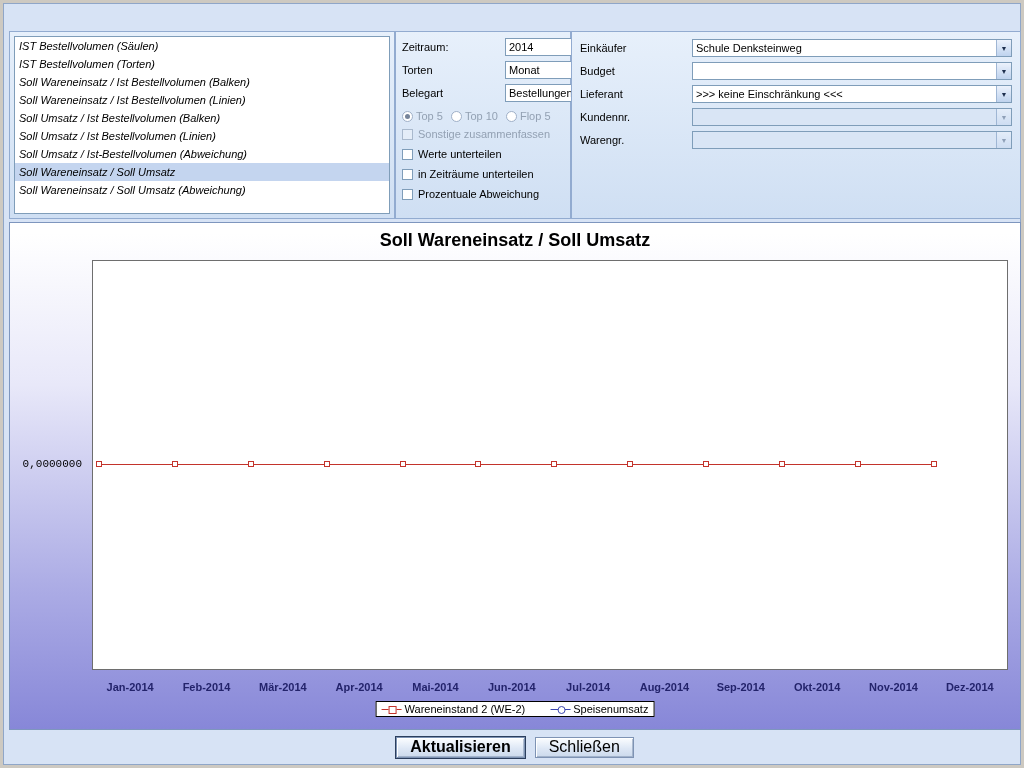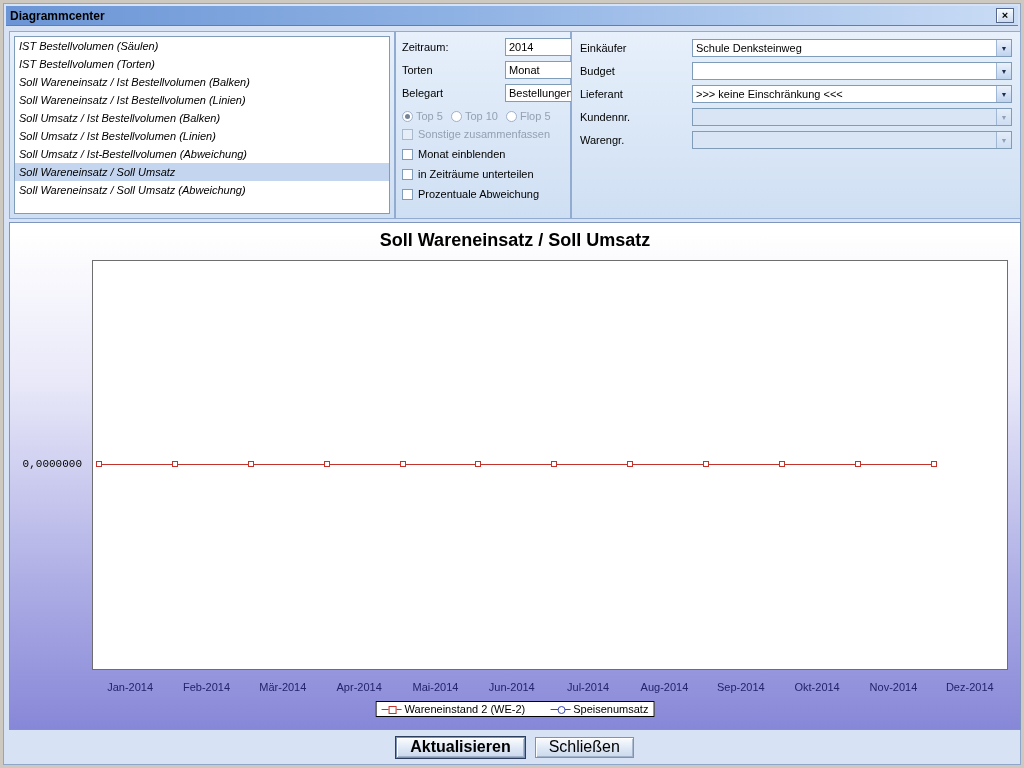--- a/index.html
+++ b/index.html
@@ -128,21 +128,21 @@
     border-top:1px solid #C3332B; height:0;
   }
   .markers{ display:flex; justify-content:space-between; margin-top:-4px; }
   .marker{
     width:6px; height:6px; border:1px solid #C3332B; background:#fff; flex:none;
   }
   .xlabels{
     position:absolute; left:82px; top:458px; width:916px;
     display:flex;
   }
-  .xlabel{ flex:1; text-align:center; color:#23236B; }
+  .xlabel{ flex:1; text-align:center; color:#23236B;font-weight:bold; }
   .legend{
     position:absolute; left:50%; transform:translateX(-50%); bottom:12px;
     background:#fff; border:1px solid #000;
     display:flex; align-items:center; gap:25px;
     padding:1px 5px; white-space:nowrap;
   }
   .legend-entry{ display:flex; align-items:center; }
   .lmark{ width:20px; height:9px; position:relative; margin-right:3px; flex:none; }
   .lmark::before{
     content:""; position:absolute; left:0; right:0; top:4px;
@@ -172,26 +172,20 @@
   .btn.default{
     font-weight:bold;
     box-shadow: 0 0 0 1px #2B3E5D, inset 1px 1px 0 rgba(255,255,255,.95), inset -1px -1px 0 rgba(125,145,175,.55);
   }
 </style>
 </head>
 <body>
 
 <div class="window">
 
-  <div class="titlebar">
-    <span class="title">Diagrammcenter</span>
-    <span class="close-btn">
-      <span>×</span>
-    </span>
-  </div>
 
   <div class="top-section">
 
     <div class="panel panel-list">
       <div class="listbox">
         <div class="item">IST Bestellvolumen (Säulen)</div>
         <div class="item">IST Bestellvolumen (Torten)</div>
         <div class="item">Soll Wareneinsatz / Ist Bestellvolumen (Balken)</div>
         <div class="item">Soll Wareneinsatz / Ist Bestellvolumen (Linien)</div>
         <div class="item">Soll Umsatz / Ist Bestellvolumen (Balken)</div>
@@ -237,21 +231,21 @@
           <span class="radio"></span>
           <span>Flop 5</span>
         </span>
       </div>
       <div class="check-row disabled">
         <span class="checkbox"></span>
         <span>Sonstige zusammenfassen</span>
       </div>
       <div class="check-row">
         <span class="checkbox"></span>
-        <span>Monat einblenden</span>
+        <span>Werte unterteilen</span>
       </div>
       <div class="check-row">
         <span class="checkbox"></span>
         <span>in Zeiträume unterteilen</span>
       </div>
       <div class="check-row">
         <span class="checkbox"></span>
         <span>Prozentuale Abweichung</span>
       </div>
     </div>

